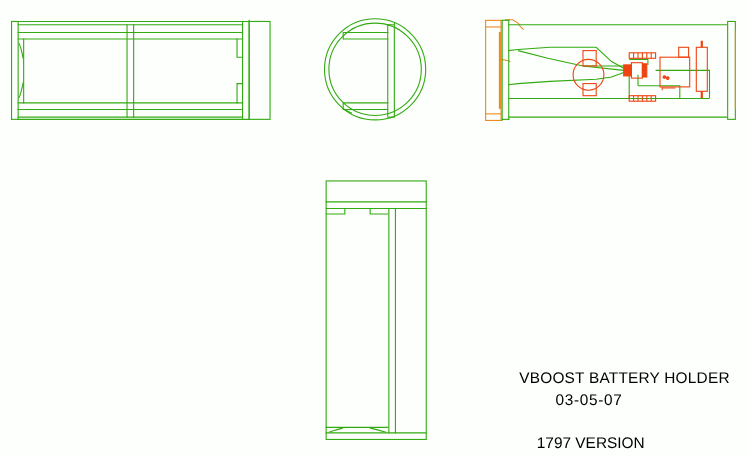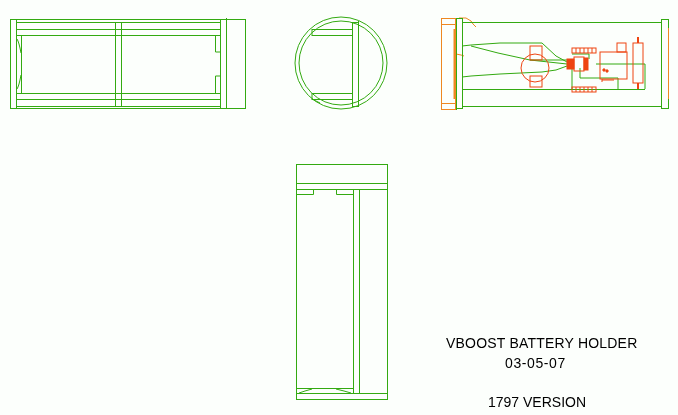--- a/index.html
+++ b/index.html
@@ -1,19 +1,19 @@
 <!DOCTYPE html>
 <html><head>
 <meta charset="utf-8">
 <style>
   html, body { margin: 0; padding: 0; background: #ffffff; }
   .canvas { position: relative; width: 678px; height: 415px; background: #fcfffc; overflow: hidden; }
   svg.drawing { position: absolute; left: 0; top: 0; }
   .title-block { position: absolute; left: 440px; top: 334px; width: 238px; font-family: "Liberation Sans", sans-serif; font-size: 14px; color: #000; line-height: 19px; }
-  .title-block .l1 { position: absolute; left: 6px; top: 0; white-space: nowrap; letter-spacing: 0.2px; text-align: right; }
+  .title-block .l1 { position: absolute; left: 32px; top: 0; white-space: nowrap; letter-spacing: 0.2px; text-align: right; }
   .title-block .l2 { position: absolute; left: 48px; top: 19px; white-space: nowrap; margin-top: 40px; }
   .title-block .l3 { position: absolute; left: 65px; top: 20px; white-space: nowrap; letter-spacing: 0.6px; }
 </style>
 </head>
 <body>
 
 <div class="canvas">
   <svg class="drawing" width="678" height="415" viewBox="0 0 678 415" xmlns="http://www.w3.org/2000/svg">
 
     <g fill="none" stroke="#33aa11" stroke-width="1">

